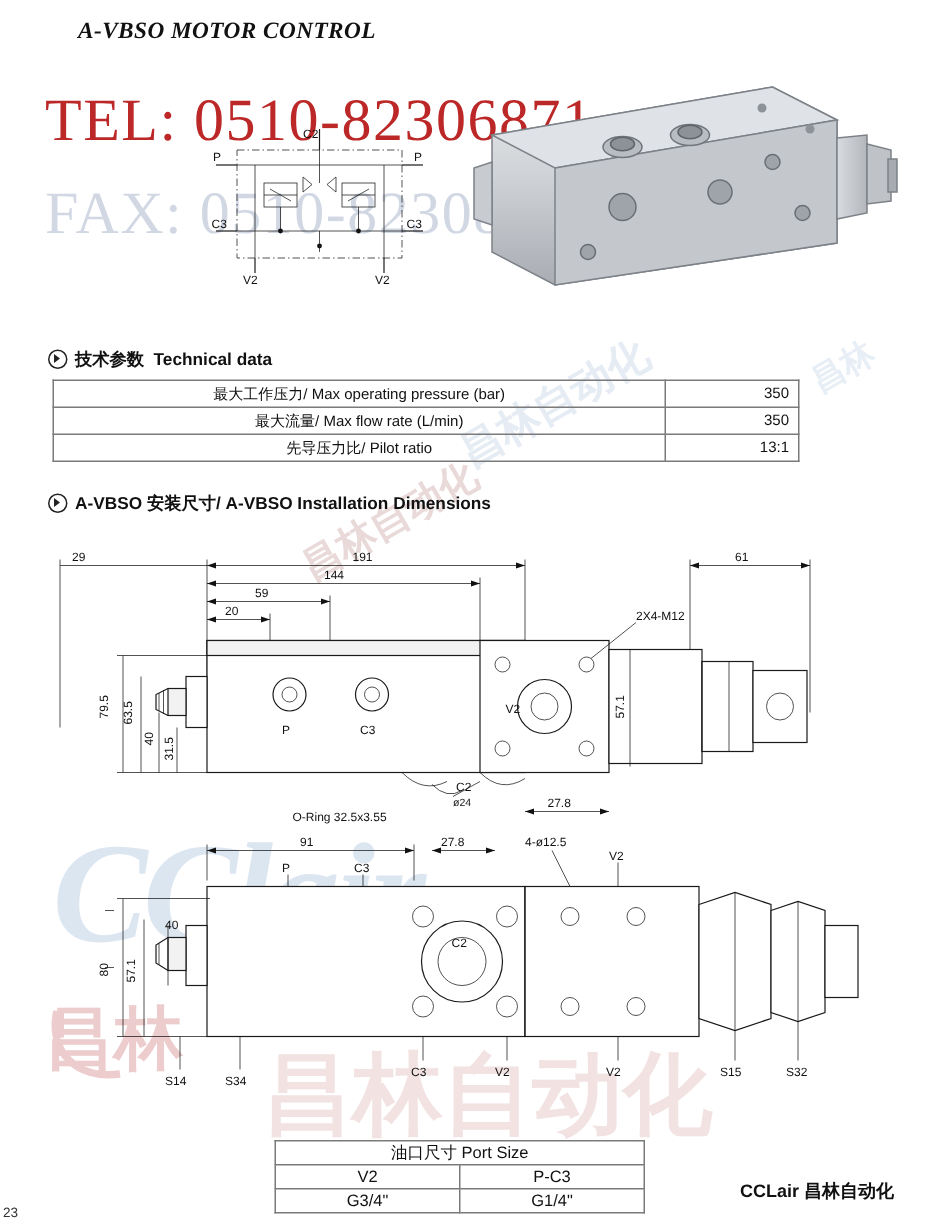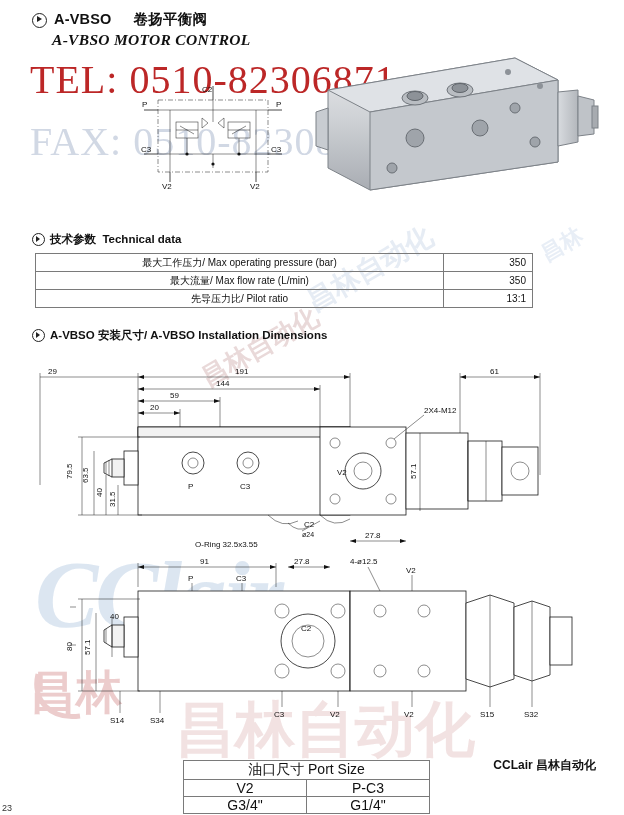--- a/index.html
+++ b/index.html
@@ -205,36 +205,36 @@
   .tech-table td.label { width: 395px; text-align: center; }
   .tech-table td.val { text-align: right; }
 
   
   .port-table {
     position: absolute;
     left: 183px;
     top: 760px;
     width: 247px;
     border-collapse: collapse;
-    font-size: 14px;
+    font-size: 11px;
     z-index: 6;
     background: transparent;
   }
   .port-table td {
     border: 1px solid #7a7a7a;
     height: 15px;
     text-align: center;
     padding: 0;
   }
   .port-title-row td { font-weight: normal; }
 
   .cclair-footer {
     position: absolute;
     right: 28px;
-    bottom: 41px;
+    bottom: 12px;
     font-size: 12px;
     font-weight: bold;
     z-index: 7;
   }
   .page-num {
     position: absolute;
     left: 2px;
     bottom: 2px;
     font-size: 9px;
     color: #333;
@@ -272,23 +272,20 @@
   <div class="wm wm-cn-diag2">昌林自动化</div>
   <div class="wm wm-mark-tr">昌林</div>
   <div class="wm wm-logo">
     <svg width="120" height="85" viewBox="0 0 120 85">
       <text x="0" y="48" font-family="Liberation Serif, serif" font-size="46" font-weight="bold" fill="#eccccc">昌林</text>
       <path d="M8 14 C 2 40, 20 60, 50 56" stroke="#eccccc" stroke-width="5" fill="none"></path>
     </svg>
   </div>
 
   <div class="hdr">
-    <div class="hdr-line1">
-      <span class="bullet"></span><span>A-VBSO</span><span class="hdr-cn">卷扬平衡阀</span>
-    </div>
     <div class="hdr-line2">A-VBSO MOTOR CONTROL</div>
   </div>
 
   <div class="schematic">
     <svg width="150" height="108" viewBox="0 0 150 108">
 
       <rect x="18" y="18" width="110" height="72" class="ln-dash"></rect>
 
       <line x1="73" y1="4" x2="73" y2="18" class="ln"></line>
       <text x="62" y="10" class="txt">C2</text>

